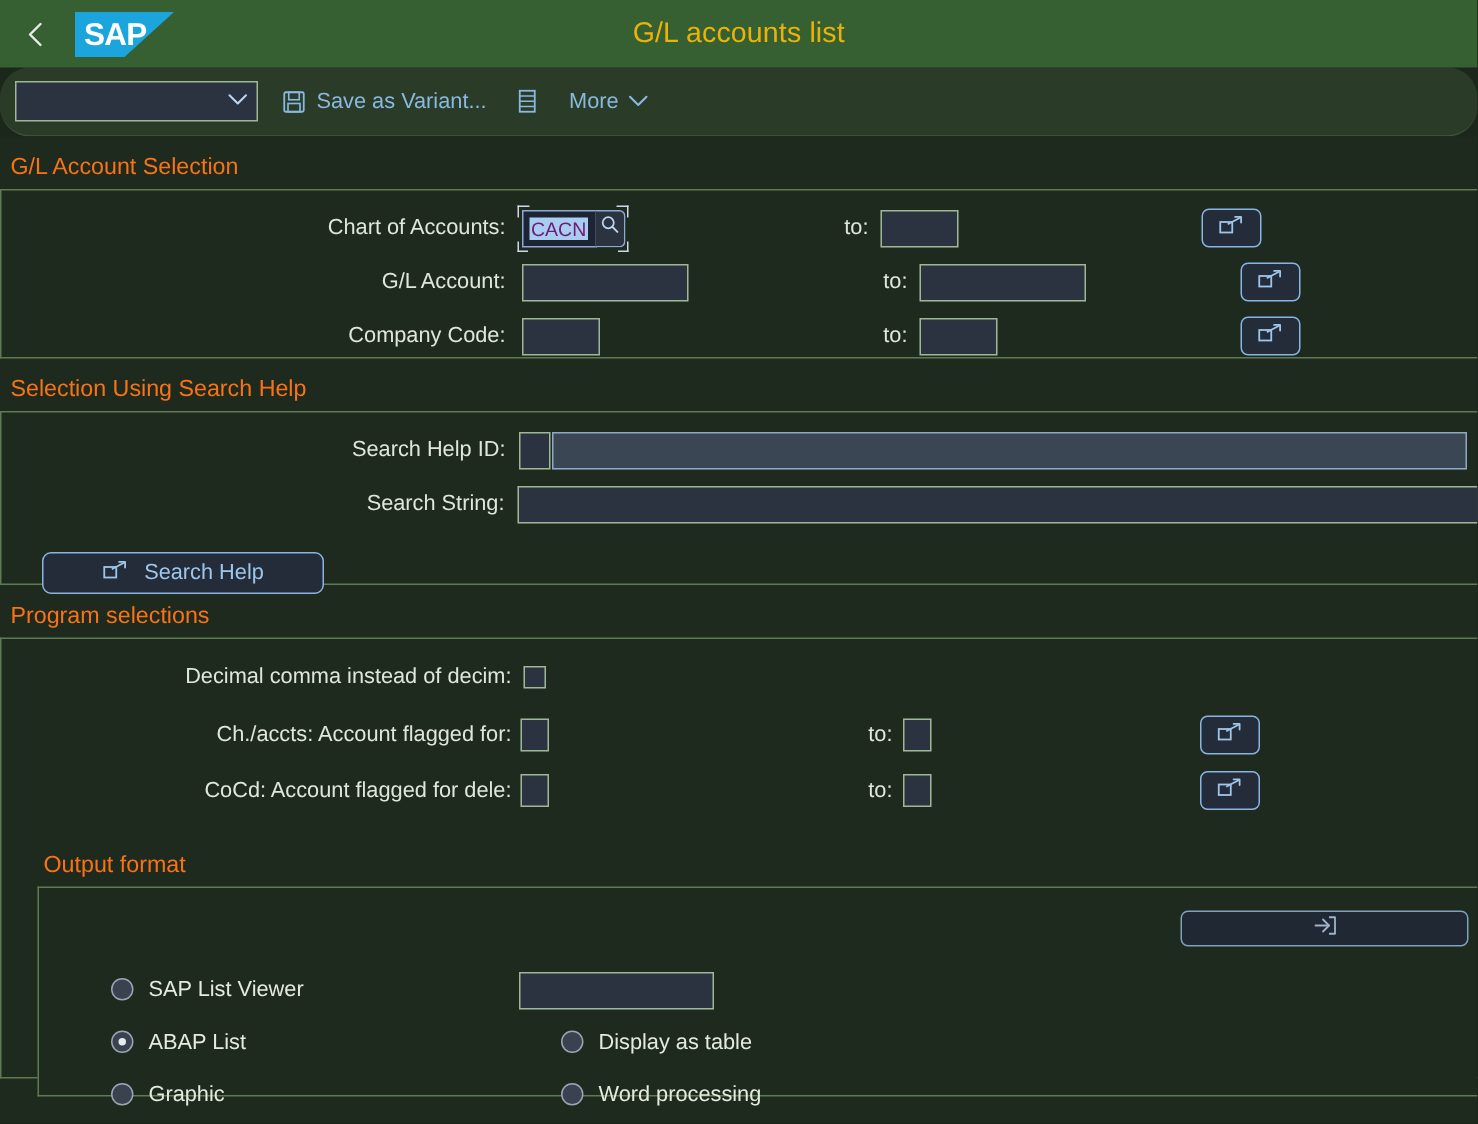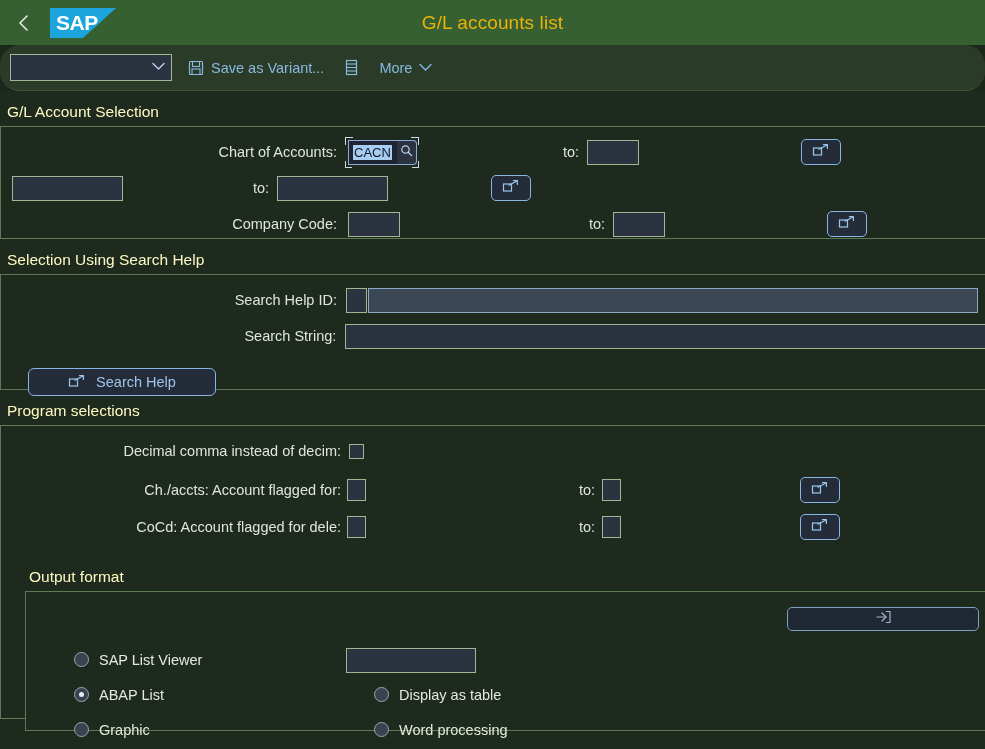--- a/index.html
+++ b/index.html
@@ -80,21 +80,21 @@
   .tb-icon-only { padding: 2px 4px; }
 
   
   .content {
     position: relative;
     height: 658px;
     background: #1e2a1e;
     overflow: hidden;
   }
   .section-title {
-    color: #fef9c3;
+    color: #f97316;
     font-size: 15.5px;
     padding: 12px 0 5px 7px;
   }
   .panel {
     border: 1px solid #5d7a55;
     border-left: 1px solid #5d7a55;
     border-right: none;
     margin-right: -1px;
     background: #1e2a1e;
     position: relative;
@@ -154,21 +154,21 @@
   .focus-wrap::before { left: 0; top: 0; border-left-width: 1px; border-top-width: 1px; }
   .focus-wrap::after  { right: 0; top: 0; border-right-width: 1px; border-top-width: 1px; }
   .focus-wrap > .cb1  { left: 0; bottom: 0; border-left-width: 1px; border-bottom-width: 1px; }
   .focus-wrap > .cb2  { right: 0; bottom: 0; border-right-width: 1px; border-bottom-width: 1px; }
   .fld.focused {
     border: 1px solid #8fa9d6;
     background: #1d2534;
   }
   .sel-text {
     background: #a8cdf0;
-    color: #0f172a;
+    color: #701a75;
     padding: 0 1px;
     font-size: 13px;
   }
   .f4-btn {
     width: 20px; height: 25px;
     background: #2b3340;
     border: 1px solid #8fa9d6;
     border-left: none;
     border-radius: 0 4px 4px 0;
     display: flex; align-items: center; justify-content: center;
@@ -331,20 +331,21 @@
           <svg width="18" height="14" viewBox="0 0 18 14" aria-hidden="true">
             <rect x="1.5" y="5" width="8" height="7" fill="none" stroke="#9ec6ea" stroke-width="1.2"></rect>
             <path d="M6.5 6.5 L15 2" fill="none" stroke="#9ec6ea" stroke-width="1.2"></path>
             <path d="M11.4 1.6 L15.4 1.6 L15.4 5.4" fill="none" stroke="#9ec6ea" stroke-width="1.2" stroke-linecap="round" stroke-linejoin="round"></path>
           </svg>
         </span>
       </div>
     </div>
 
     <div class="row" style="margin-top:4px;">
+      <div class="lbl" style="width:336px;">G/L Account:</div>
       <input class="fld" value="" style="width: 111px; margin-left: 11px;">
       <div class="to-lbl" style="margin-left:120px;">to:</div>
       <input class="fld" value="" style="width: 111px; margin-left: 8px;">
       <div class="ms-btn" style="margin-left:103px;">
         <span>
           <svg width="18" height="14" viewBox="0 0 18 14" aria-hidden="true">
             <rect x="1.5" y="5" width="8" height="7" fill="none" stroke="#9ec6ea" stroke-width="1.2"></rect>
             <path d="M6.5 6.5 L15 2" fill="none" stroke="#9ec6ea" stroke-width="1.2"></path>
             <path d="M11.4 1.6 L15.4 1.6 L15.4 5.4" fill="none" stroke="#9ec6ea" stroke-width="1.2" stroke-linecap="round" stroke-linejoin="round"></path>
           </svg>

